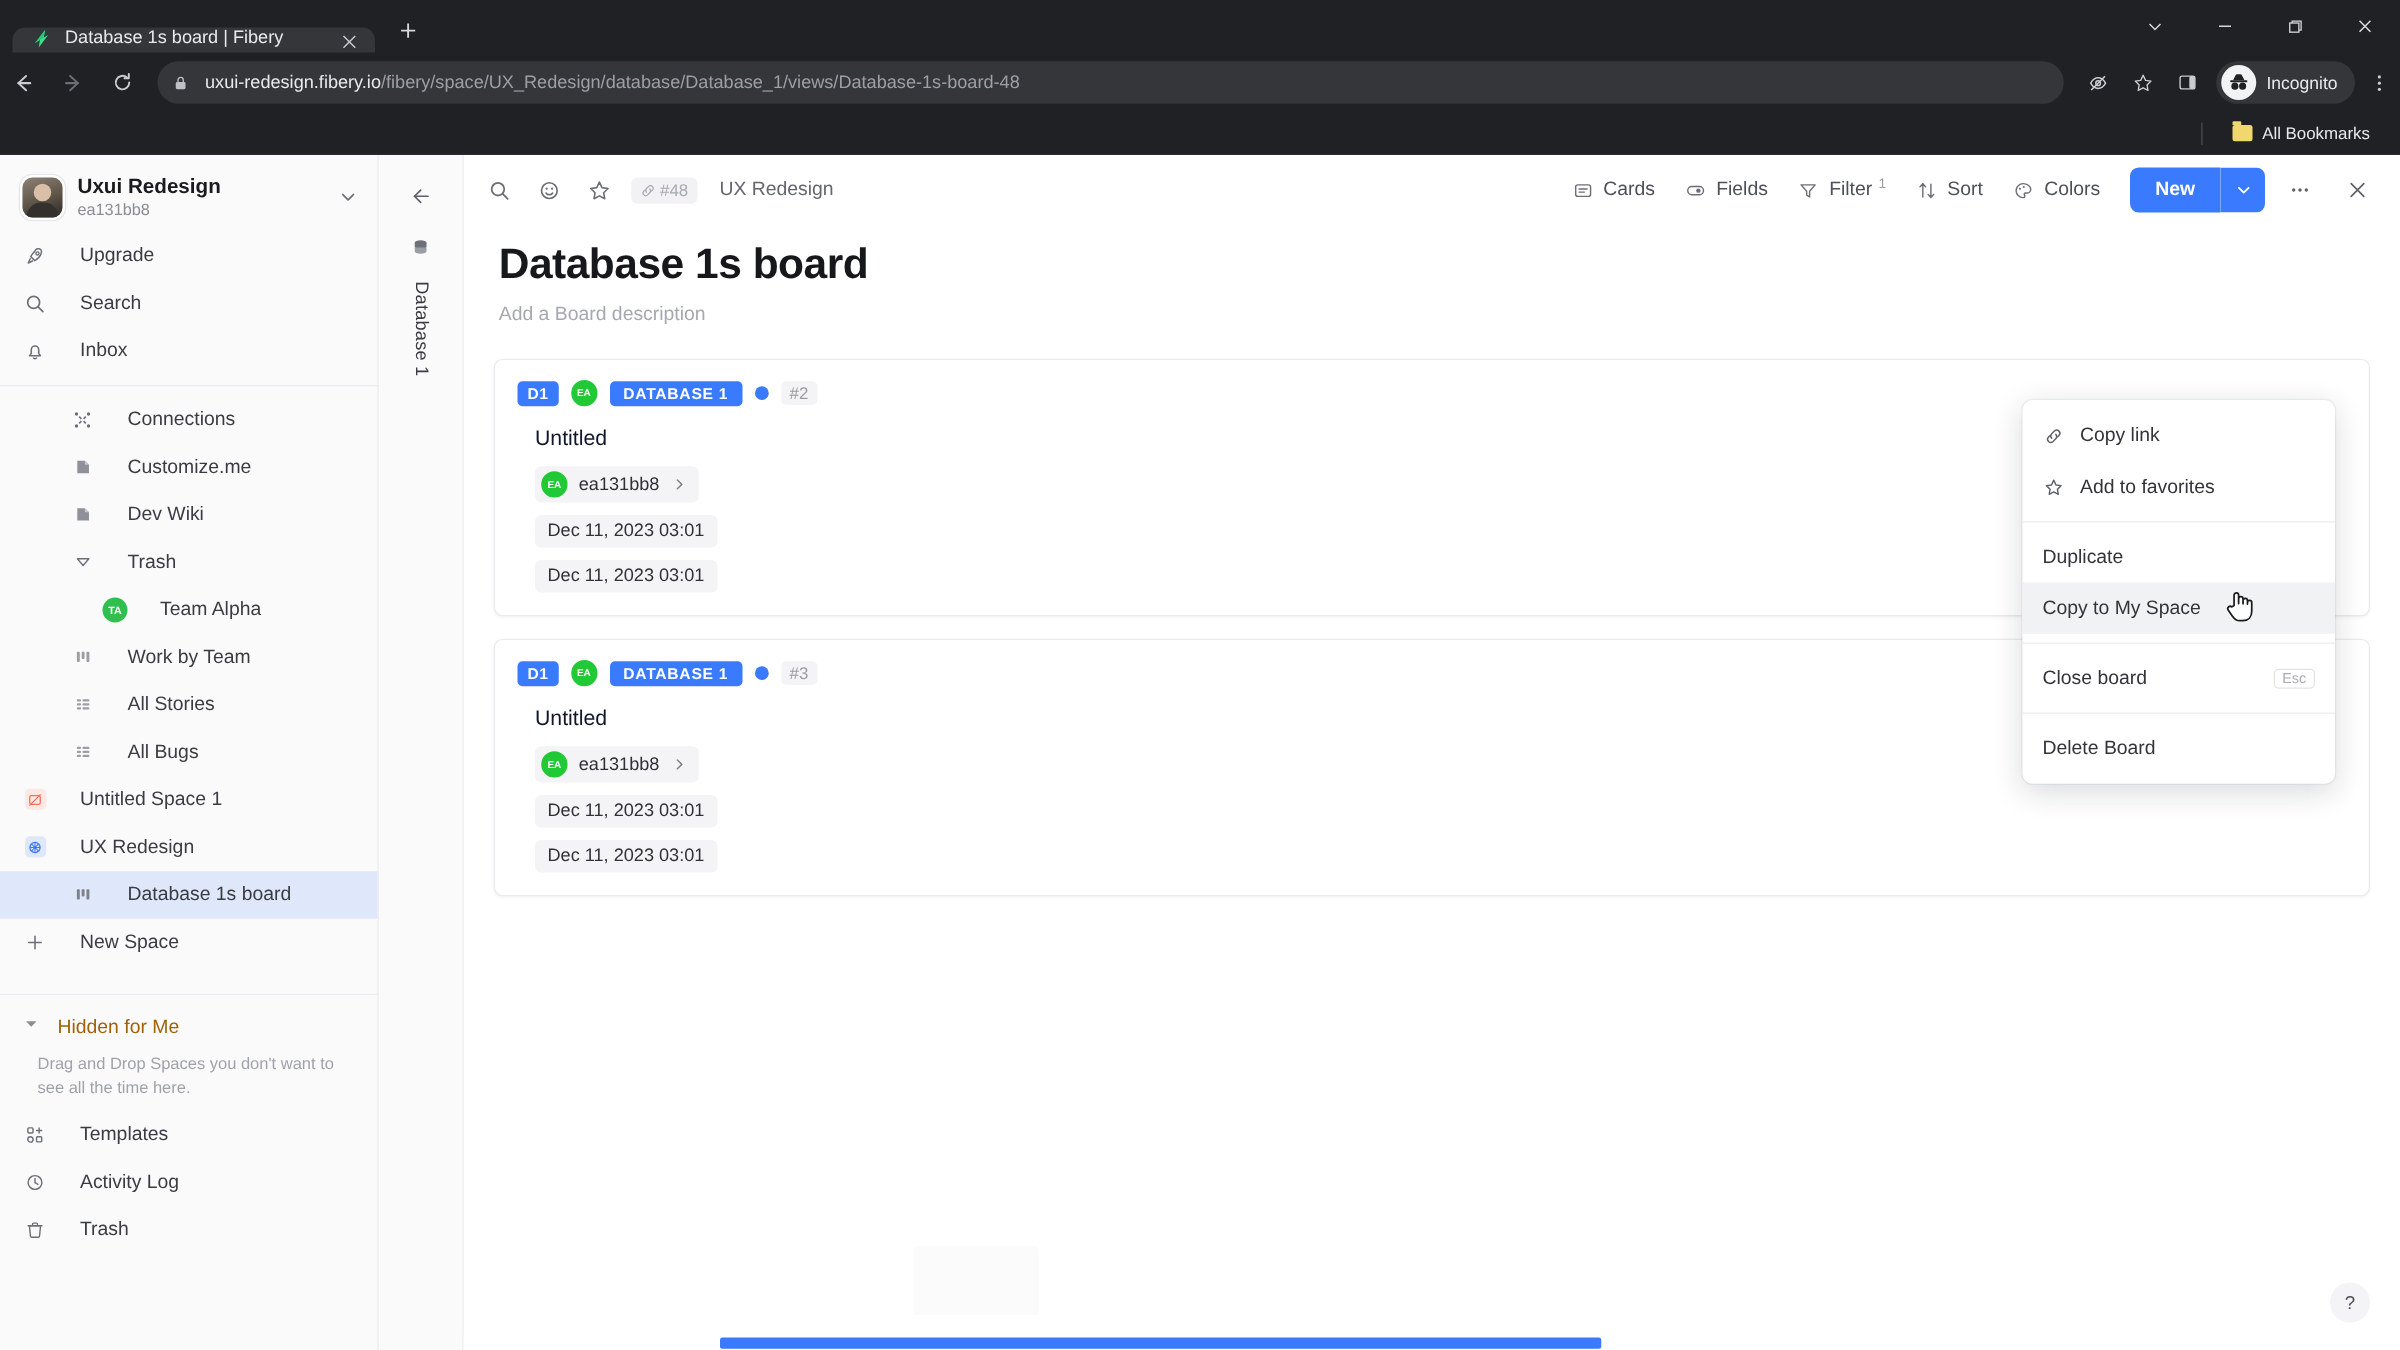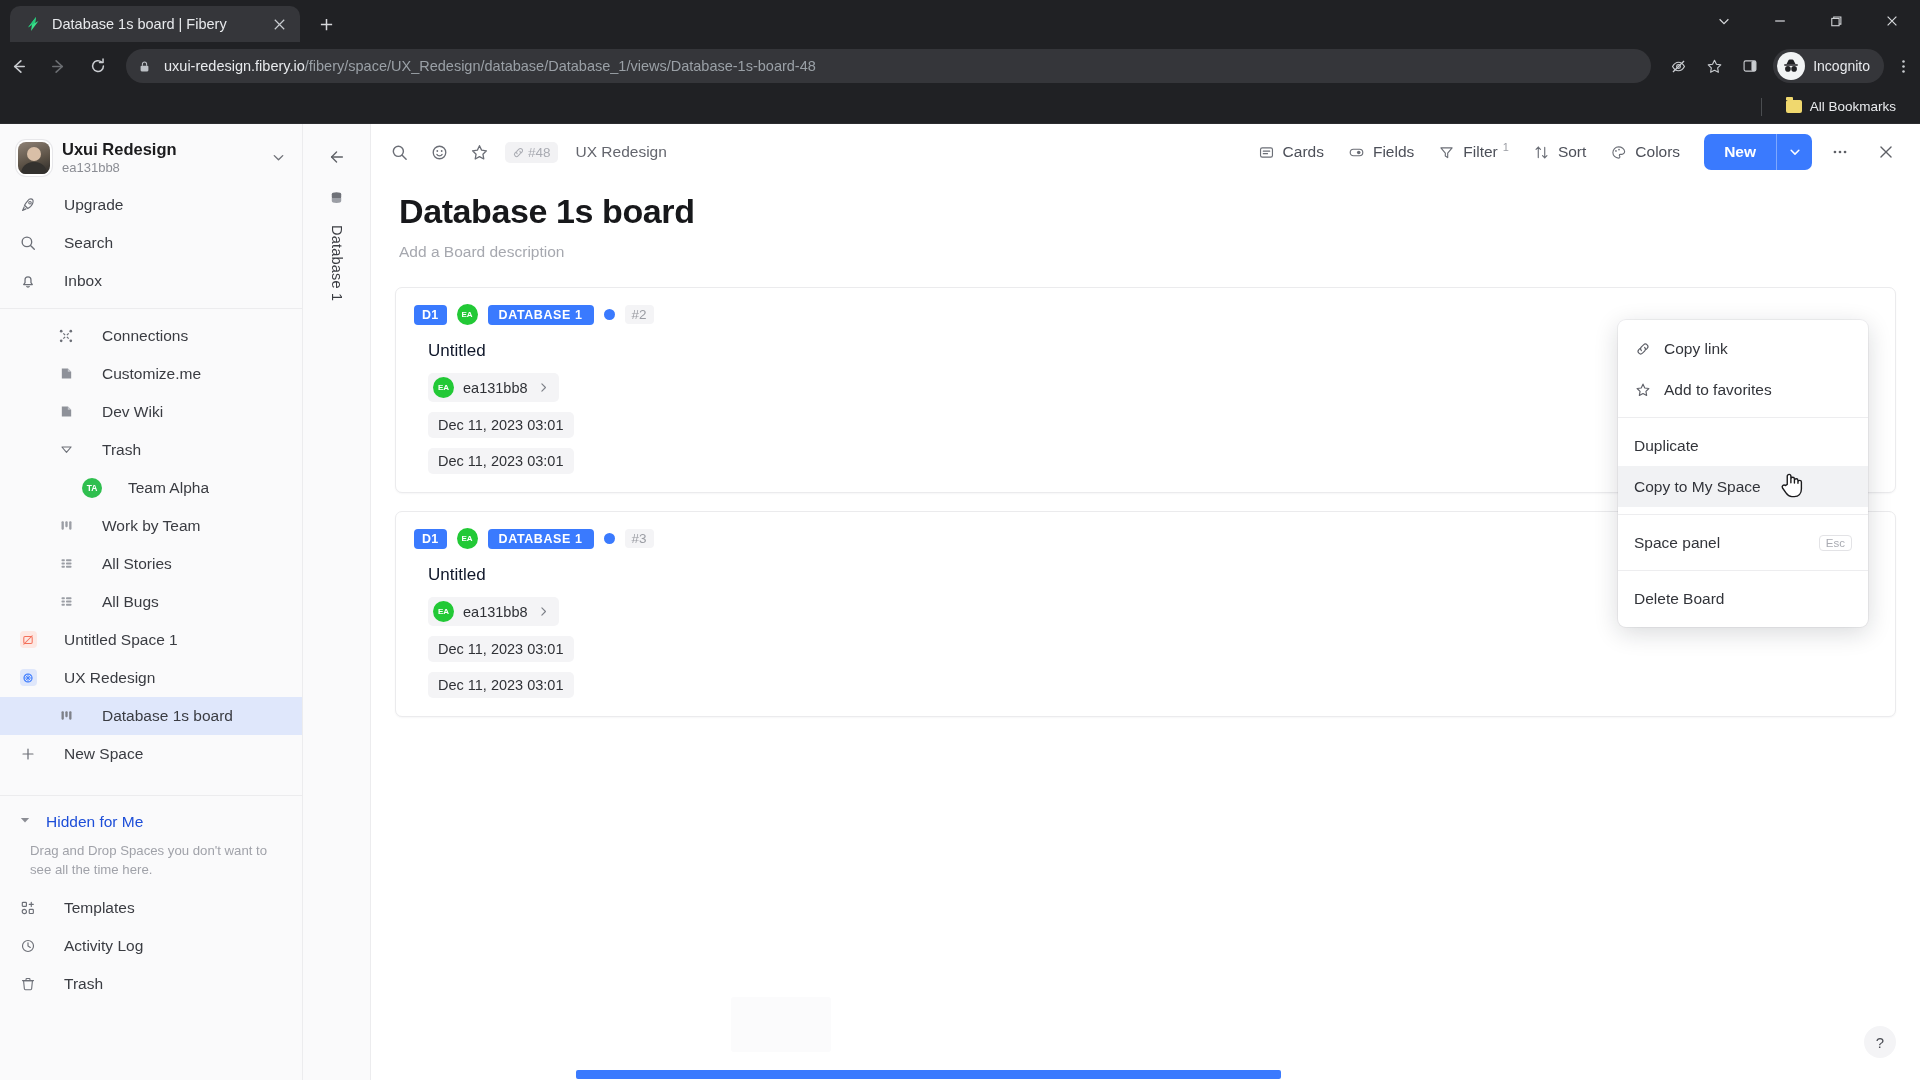--- a/index.html
+++ b/index.html
@@ -11,22 +11,22 @@
   }
 
   
   .browser { width: 1920px; height: 1080px; display: flex; flex-direction: column; background: #202124; }
 
   .tabstrip {
     height: 42px; background: #202124; display: flex; align-items: flex-end;
     padding-left: 10px; position: relative;
   }
   .tab {
-    display: flex; align-items: center; gap: 10px;
-    height: 36px; min-width: 290px; max-width: 290px;
+    display: flex; align-items: flex-start; gap: 10px;
+    height: 20px; min-width: 290px; max-width: 290px;
     background: #35363a; border-radius: 10px 10px 0 0;
     padding: 0 10px 0 14px; position: relative;
   }
   .tab-favicon { width: 18px; height: 18px; flex: 0 0 18px; display:block; }
   .tab-title {
     color: #e8eaed; font-size: 14.5px; white-space: nowrap; overflow: hidden;
     text-overflow: ellipsis; flex: 1 1 auto;
   }
   .tab-close {
     width: 22px; height: 22px; border-radius: 50%; flex: 0 0 22px;
@@ -145,21 +145,21 @@
 
   .sq-icon { width: 17px; height: 17px; border-radius: 4px; display:flex; align-items:center; justify-content:center; flex: 0 0 17px;}
   .team-dot {
     width: 20px; height: 20px; border-radius: 50%; flex: 0 0 20px;
     display: flex; align-items: center; justify-content: center;
     font-size: 8.5px; font-weight: 700; color: #fff;
   }
 
   .hidden-head {
     display: flex; align-items: center; gap: 14px; padding: 0 14px 0 18px;
-    height: 36px; color: #1d4ed8; font-size: 15.5px;
+    height: 36px; color: #a16207; font-size: 15.5px;
   }
   .hidden-note {
     padding: 2px 20px 10px 30px; color: #a0a2a9; font-size: 13.2px; line-height: 1.42;
   }
   .sb-bottom { margin-top: auto; padding-bottom: 14px; }
   .sb-resize { position: absolute; right: 0; top: 0; bottom: 0; width: 3px; }
 
   
   .rail {
     width: 68px; flex: 0 0 68px; background: #fafafb; border-right: 1px solid #ececee;
@@ -852,21 +852,21 @@
         </div>
         <div class="ctx-sep"></div>
         <div class="ctx-item">
           <span class="ctx-lbl">Duplicate</span>
         </div>
         <div class="ctx-item hover">
           <span class="ctx-lbl">Copy to My Space</span>
         </div>
         <div class="ctx-sep"></div>
         <div class="ctx-item">
-          <span class="ctx-lbl">Space panel</span>
+          <span class="ctx-lbl">Close board</span>
           <span class="ctx-kbd">Esc</span>
         </div>
         <div class="ctx-sep"></div>
         <div class="ctx-item">
           <span class="ctx-lbl">Delete Board</span>
         </div>
       </div>
 
       <div class="cursor-hand">
         <svg viewBox="0 0 24 28" width="26" height="30">

